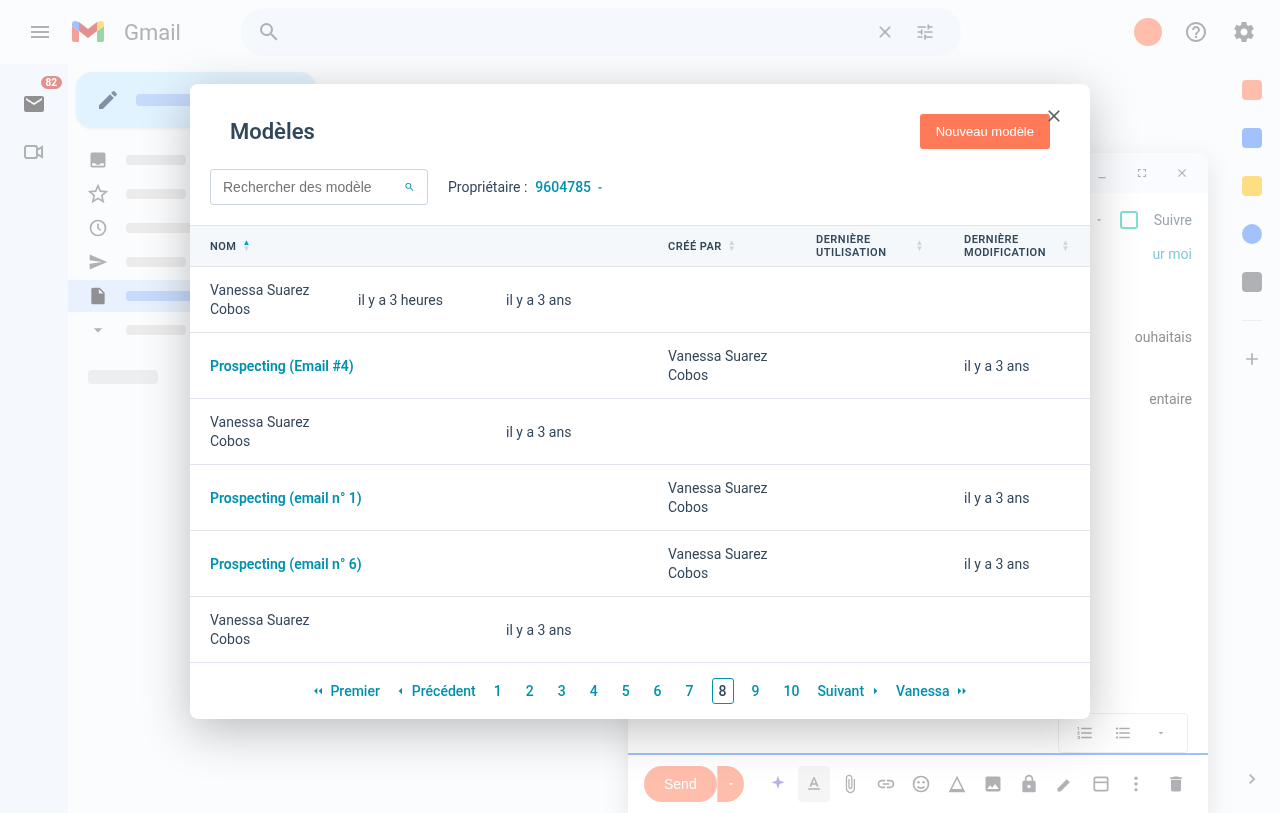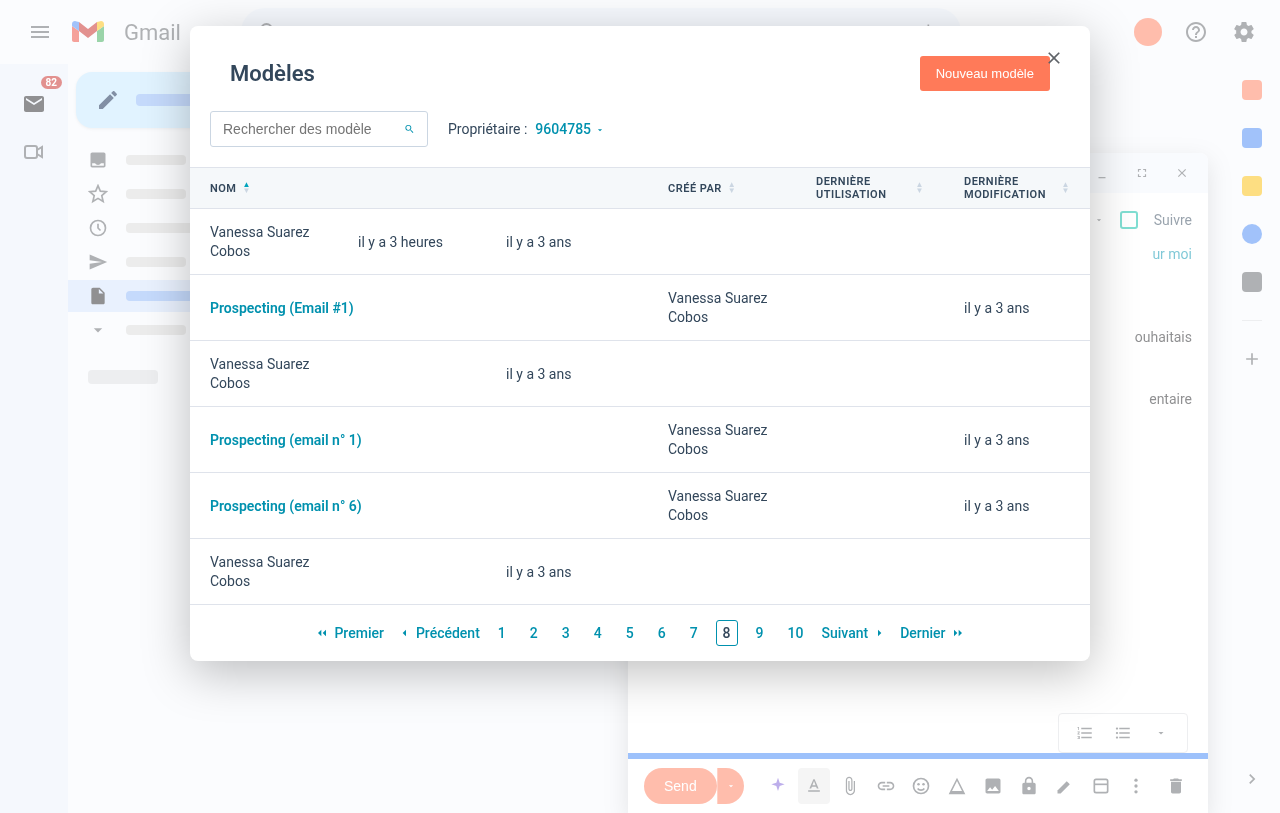--- a/index.html
+++ b/index.html
@@ -44,29 +44,29 @@
 .right-icon.tasks { background: #4285f4; border-radius: 50%; }
 .right-icon.contacts { background: #5f6368; }
 
 
 .main-area { position: absolute; left: 324px; top: 64px; right: 56px; bottom: 0; }
 .compose-window { position: absolute; right: 16px; bottom: 0; width: 580px; height: 660px; background: white; border-radius: 8px 8px 0 0; box-shadow: 0 8px 24px rgba(0,0,0,0.2); display: flex; flex-direction: column; }
 .compose-header { height: 40px; background: #f2f6fc; border-radius: 8px 8px 0 0; display: flex; align-items: center; justify-content: flex-end; padding: 0 8px; gap: 4px; }
 .compose-body { flex: 1; padding: 16px; font-size: 14px; color: #202124; line-height: 1.6; }
 .compose-body-right { display: flex; justify-content: flex-end; gap: 16px; align-items: center; margin-bottom: 12px; }
 .suivre-check { width: 18px; height: 18px; border: 2px solid #00bda5; border-radius: 3px; }
-.compose-footer { height: 60px; border-top: 6px solid #3b82f6; display: flex; align-items: center; padding: 0 16px; gap: 4px; }
+.compose-footer { height: 60px; border-top: 2px solid #3b82f6; display: flex; align-items: center; padding: 0 16px; gap: 4px; }
 .send-btn { background: #0b57d0; color: white; border: none; border-radius: 18px; height: 36px; padding: 0 20px; font-size: 14px; font-weight: 500; cursor: pointer; display: flex; align-items: center; }
 .send-btn.ff7a59 { background: #ff7a59; }
 .send-split { margin-left: 2px; padding: 0 8px; border-left: 1px solid rgba(255,255,255,0.3); height: 36px; display: flex; align-items: center; background: #ff7a59; border-radius: 0 18px 18px 0; margin-left: -4px; }
 .toolbar-icon { width: 36px; height: 36px; display: flex; align-items: center; justify-content: center; color: #5f6368; cursor: pointer; border-radius: 4px; }
 .format-toolbar { position: absolute; bottom: 60px; right: 20px; height: 40px; display: flex; align-items: center; gap: 2px; background: white; border: 1px solid #dadce0; border-radius: 4px; padding: 0 8px; }
 
 
-.modal-overlay { position: absolute; inset: 0; background: rgba(255,255,255,0.5); display: flex; align-items: flex-start; justify-content: center; padding-top: 26px; }
+.modal-overlay { position: absolute; inset: 0; background: rgba(255,255,255,0.5); display: flex; align-items: flex-start; justify-content: center; padding-top: 84px; }
 .modal { width: 900px; background: white; border-radius: 8px; box-shadow: 0 12px 48px rgba(0,0,0,0.25); position: relative; }
 .modal-close { position: absolute; top: 16px; right: 20px; width: 32px; height: 32px; display: flex; align-items: center; justify-content: center; cursor: pointer; color: #5f6368; font-size: 24px; }
 .modal-header { padding: 30px 40px 20px 40px; display: flex; justify-content: space-between; align-items: center; }
 .modal-title { font-size: 22px; font-weight: 600; color: #33475b; }
 .new-template-btn { background: #ff7a59; color: white; border: none; border-radius: 3px; padding: 10px 16px; font-size: 13px; cursor: pointer; }
 .modal-filters { padding: 0 40px 20px 20px; display: flex; align-items: center; gap: 20px; }
 .filter-search { display: flex; align-items: center; border: 1px solid #cbd6e2; border-radius: 3px; height: 36px; padding: 0 12px; width: 218px; }
 .filter-search input { border: none; outline: none; flex: 1; font-size: 14px; color: #516f90; }
 .owner-filter { font-size: 14px; color: #33475b; display: flex; align-items: center; gap: 8px; }
 .owner-value { color: #0091ae; font-weight: 500; cursor: pointer; }
@@ -420,21 +420,21 @@
             </span>
           </div>
       </div>
 
       <div class="table-row">
         <div class="td creator">Vanessa Suarez Cobos</div>
         <div class="td lastuse">il y a 3 heures</div>
         <div class="td lastmod">il y a 3 ans</div>
       </div>
       <div class="table-row">
-        <div class="td name">Prospecting (Email #1)</div>
+        <div class="td name">Prospecting (Email #4)</div>
         <div class="td creator">Vanessa Suarez Cobos</div>
         <div class="td lastuse"></div>
         <div class="td lastmod">il y a 3 ans</div>
       </div>
       <div class="table-row">
         <div class="td creator">Vanessa Suarez Cobos</div>
         <div class="td lastuse"></div>
         <div class="td lastmod">il y a 3 ans</div>
       </div>
       <div class="table-row">
@@ -479,20 +479,20 @@
       <div class="page-btn current">8</div>
       <div class="page-btn">9</div>
       <div class="page-btn">10</div>
       <div class="page-nav">
         <span>Suivant</span>
         <svg width="16" height="16" viewBox="0 0 24 24">
             <path d="M9 7l5 5-5 5V7z"></path>
           </svg>
       </div>
       <div class="page-nav">
-        <span>Dernier</span>
+        <span>Vanessa</span>
         <svg width="16" height="16" viewBox="0 0 24 24">
             <path d="M6 7l5 5-5 5V7zm7 0l5 5-5 5V7z"></path>
           </svg>
       </div>
     </div>
   </div>
 </div>
 
 </body></html>

